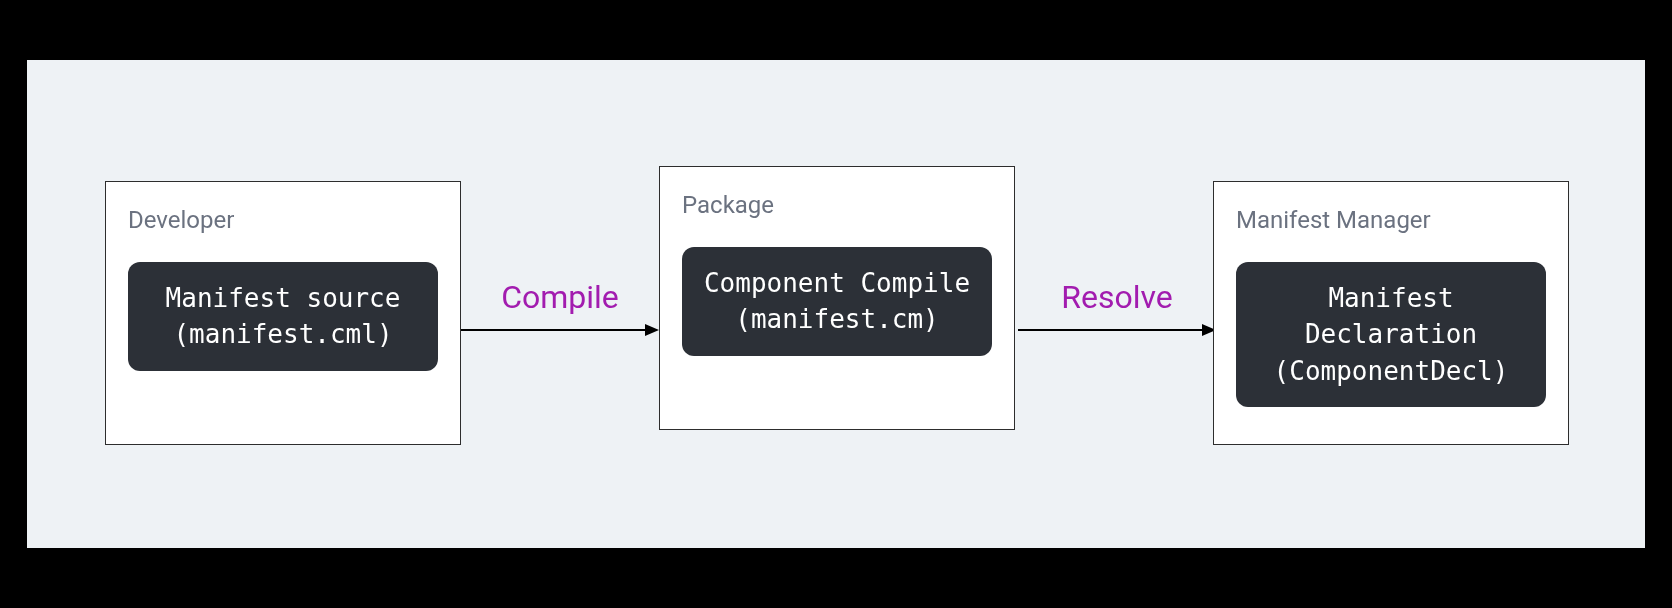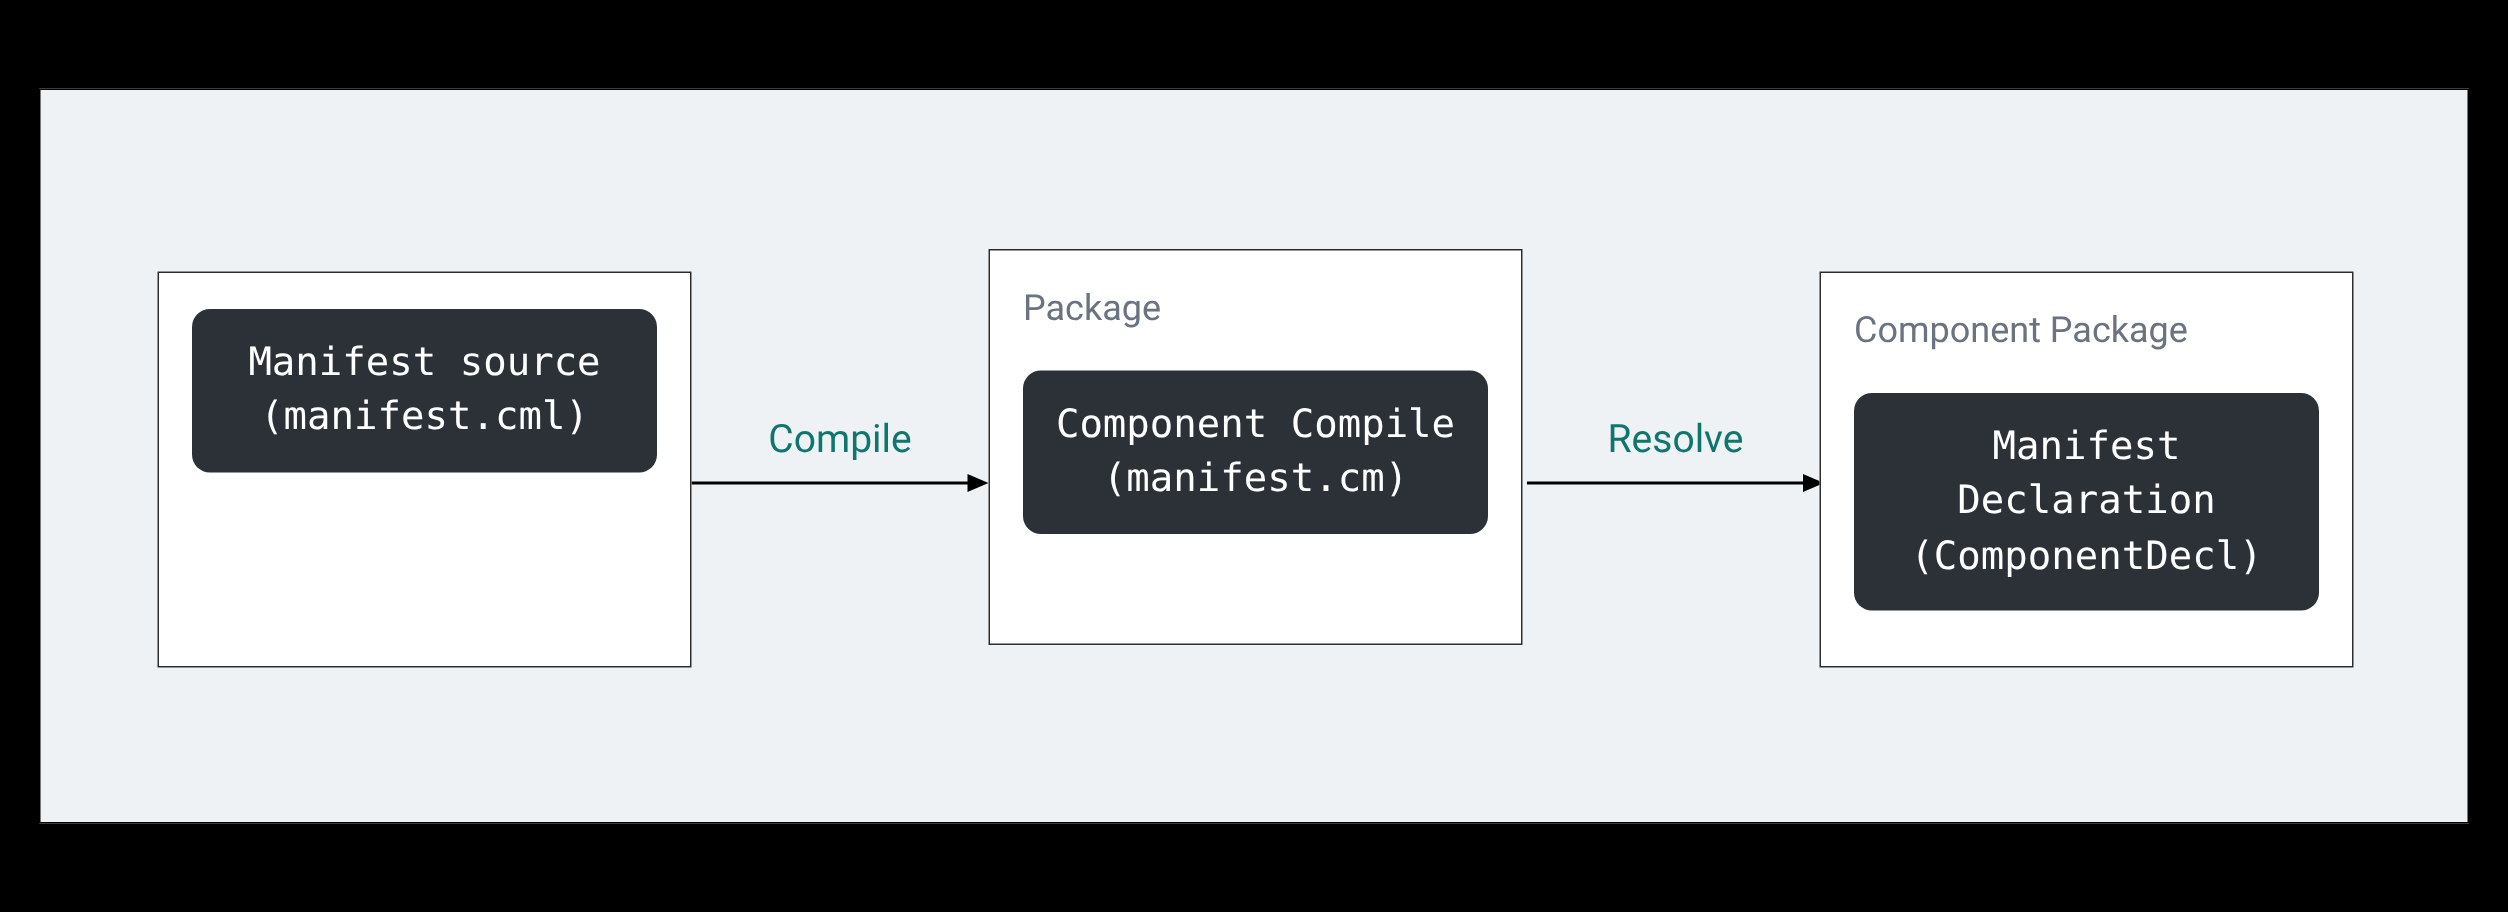--- a/index.html
+++ b/index.html
@@ -50,36 +50,37 @@
     .stage-1 { left: 78px; top: 121px; }
     .stage-2 { left: 632px; top: 106px; }
     .stage-3 { left: 1186px; top: 121px; }
     .arrow-group {
       position: absolute;
       display: flex;
       flex-direction: column;
       align-items: center;
     }
     .arrow-label {
-      color: #0f766e;
-      font-size: 26px;
+      color: #a21caf;
+      font-size: 32px;
       margin-bottom: 6px;
     }
     .arrow-svg {
       display: block;
     }
     .arrow-1 { left: 434px; top: 218px; width: 198px; }
     .arrow-2 { left: 988px; top: 218px; width: 204px; }
   </style>
 </head>
 <body>
 
 <div class="canvas">
 
   <div class="stage stage-1">
+    <div class="stage-label">Developer</div>
     <div class="pill">
       <div>Manifest source</div>
       <div>(manifest.cml)</div>
     </div>
   </div>
 
   <div class="arrow-group arrow-1">
     <div class="arrow-label">Compile</div>
     <svg class="arrow-svg" width="198" height="16" viewBox="0 0 198 16">
       <line x1="0" y1="8" x2="188" y2="8" stroke="#000" stroke-width="2"></line>
@@ -97,20 +98,20 @@
 
   <div class="arrow-group arrow-2">
     <div class="arrow-label">Resolve</div>
     <svg class="arrow-svg" width="198" height="16" viewBox="0 0 198 16">
       <line x1="0" y1="8" x2="188" y2="8" stroke="#000" stroke-width="2"></line>
       <polygon points="198,8 184,2 184,14" fill="#000"></polygon>
     </svg>
   </div>
 
   <div class="stage stage-3">
-    <div class="stage-label">Component Package</div>
+    <div class="stage-label">Manifest Manager</div>
     <div class="pill">
       <div>Manifest Declaration</div>
       <div>(ComponentDecl)</div>
     </div>
   </div>
 
 </div>
 
 </body></html>

